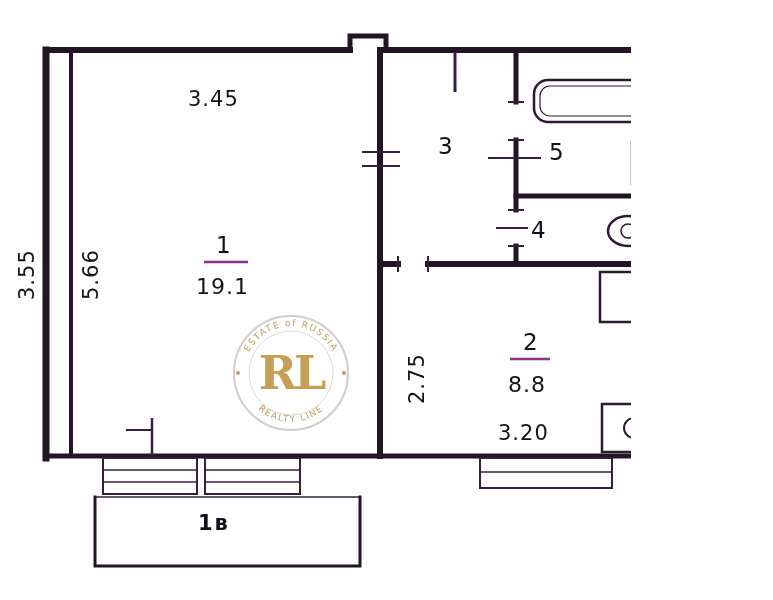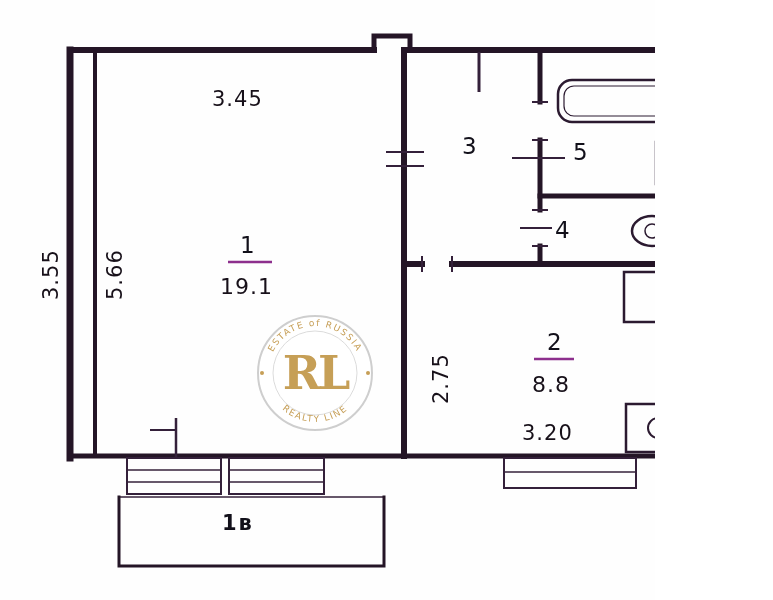--- a/index.html
+++ b/index.html
@@ -1,18 +1,18 @@
 <!DOCTYPE html>
 <html><head>
 <meta charset="utf-8">
 <style>
   html,body{margin:0;padding:0;background:#ffffff;}
   #stage{
     position:relative;width:631px;height:600px;background:#fefefe;
-    font-family:"DejaVu Sans", sans-serif;overflow:hidden;padding-left:24px;
+    font-family:"DejaVu Sans", sans-serif;overflow:hidden;
   }
   svg{display:block}
   .wall{stroke:#241526;fill:none;stroke-linecap:square}
   .thin{stroke:#34203a;fill:none;stroke-linecap:butt}
   .fixture{stroke:#2b1a30;fill:none}
   .fill-dark{fill:#241526;stroke:none}
   .dim-text{fill:#171019;font-size:21px;letter-spacing:1px}
   .room-num{fill:#12101a;font-size:23px}
   .room-area{fill:#171019;font-size:22px;letter-spacing:1px}
   .frac{stroke:#8d2f8d;stroke-width:2.5}

